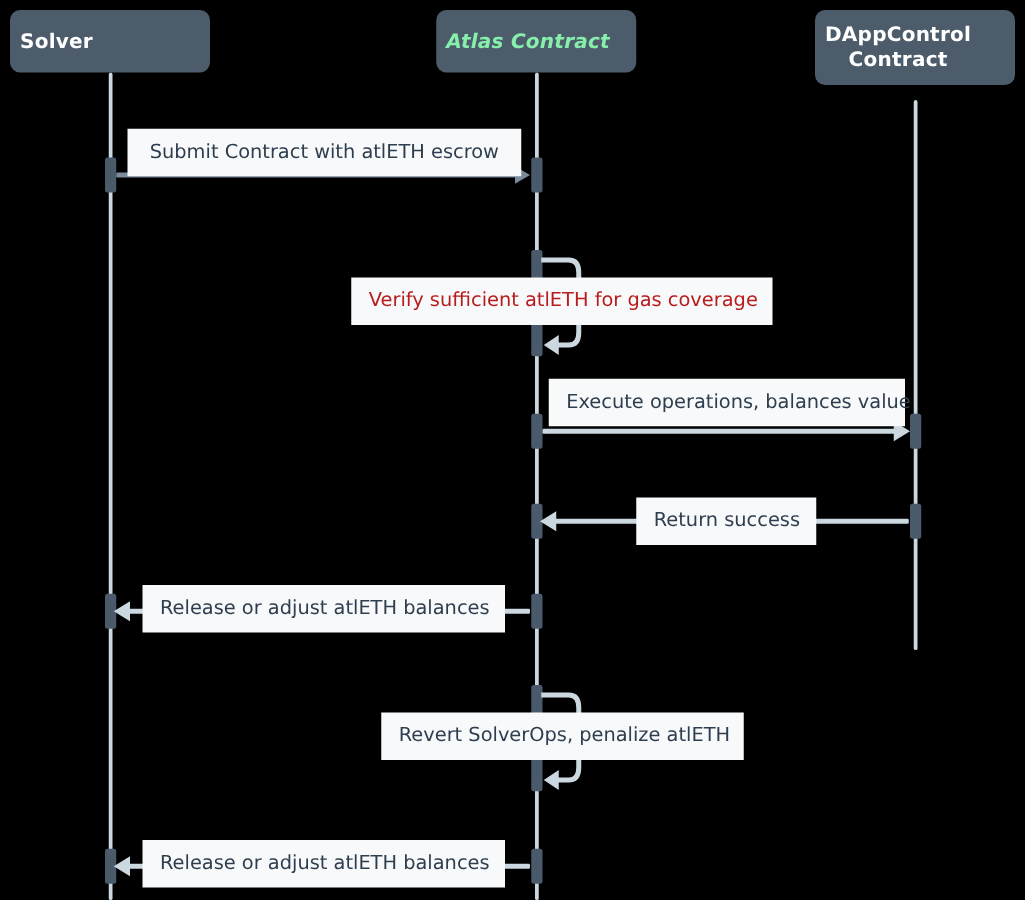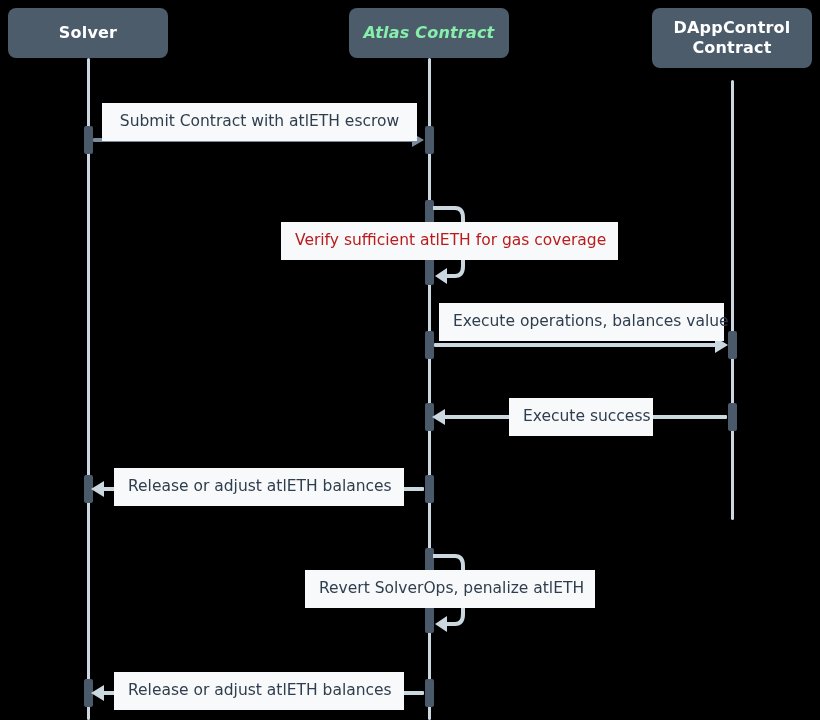--- a/index.html
+++ b/index.html
@@ -2,21 +2,21 @@
 <html><head>
 <meta charset="utf-8">
 <style>
   html,body{margin:0;padding:0;background:#000;}
   body{width:820px;height:720px;overflow:hidden;
        font-family:"DejaVu Sans","Liberation Sans",sans-serif;}
   #stage{position:relative;width:820px;height:720px;background:#000000;}
 
   
   .actor-box{position:absolute;background:#4c5c6b;border-radius:8px;
-             display:flex;align-items:center;justify-content:center;
+             display:flex;align-items:center;
              box-sizing:border-box;padding:4px 8px;}
   .actor-label{color:#ffffff;font-size:16px;font-weight:700;line-height:1.25;
                text-align:center;letter-spacing:.2px;white-space:pre-line;}
 
   
   .lifeline{position:absolute;width:3px;background:#ccd8e0;border-radius:2px;}
 
   
   .activation{position:absolute;width:9px;background:#4a5a6b;border-radius:2px;}
 
@@ -71,21 +71,21 @@
       <svg class="selfloop" width="42" height="86" style="left: 433px; top: 200px;">
         <path d="M 0 8 L 22 8 Q 30 8 30 18 L 30 66 Q 30 76 22 76 L 10 76" fill="none" stroke="#ccd8e0" stroke-width="4" stroke-linecap="round"></path>
         <path d="M 14 68 L 2 76 L 14 84 Z" fill="#ccd8e0"></path>
       </svg>
       <div class="msg-label" style="left: 281px; top: 222px; width: 337px; text-align: center; background: rgb(248, 249, 250); color: #b91c1c;">Verify sufficient atlETH for gas coverage</div>
       <div class="msg-line light" style="left: 434px; top: 343px; width: 283px; background: rgb(204, 216, 224);"></div>
       <div class="arrow-head right light" style="left: 715px; top: 337px;"></div>
       <div class="msg-label" style="left: 439px; top: 303px; width: 285px; text-align: center; background: rgb(248, 249, 250); color: rgb(47, 62, 78);">Execute operations, balances value</div>
       <div class="msg-line light" style="left: 443px; top: 415px; width: 284px; background: rgb(204, 216, 224);"></div>
       <div class="arrow-head left light" style="left: 432px; top: 409px;"></div>
-      <div class="msg-label" style="left: 509px; top: 398px; width: 144px; text-align: center; background: rgb(248, 249, 250); color: rgb(47, 62, 78);">Execute success</div>
+      <div class="msg-label" style="left: 509px; top: 398px; width: 144px; text-align: center; background: rgb(248, 249, 250); color: rgb(47, 62, 78);">Return success</div>
       <div class="msg-line light" style="left: 102px; top: 487px; width: 322px; background: rgb(204, 216, 224);"></div>
       <div class="arrow-head left light" style="left: 91px; top: 481px;"></div>
       <div class="msg-label" style="left: 114px; top: 468px; width: 290px; text-align: center; background: rgb(248, 249, 250); color: rgb(47, 62, 78);">Release or adjust atlETH balances</div>
       <svg class="selfloop" width="42" height="86" style="left: 433px; top: 548px;">
         <path d="M 0 8 L 22 8 Q 30 8 30 18 L 30 66 Q 30 76 22 76 L 10 76" fill="none" stroke="#ccd8e0" stroke-width="4" stroke-linecap="round"></path>
         <path d="M 14 68 L 2 76 L 14 84 Z" fill="#ccd8e0"></path>
       </svg>
       <div class="msg-label" style="left: 305px; top: 570px; width: 290px; text-align: left; background: rgb(248, 249, 250); color: rgb(47, 62, 78);">Revert SolverOps, penalize atlETH</div>
       <div class="msg-line light" style="left: 102px; top: 691px; width: 322px; background: rgb(204, 216, 224);"></div>
       <div class="arrow-head left light" style="left: 91px; top: 685px;"></div>

